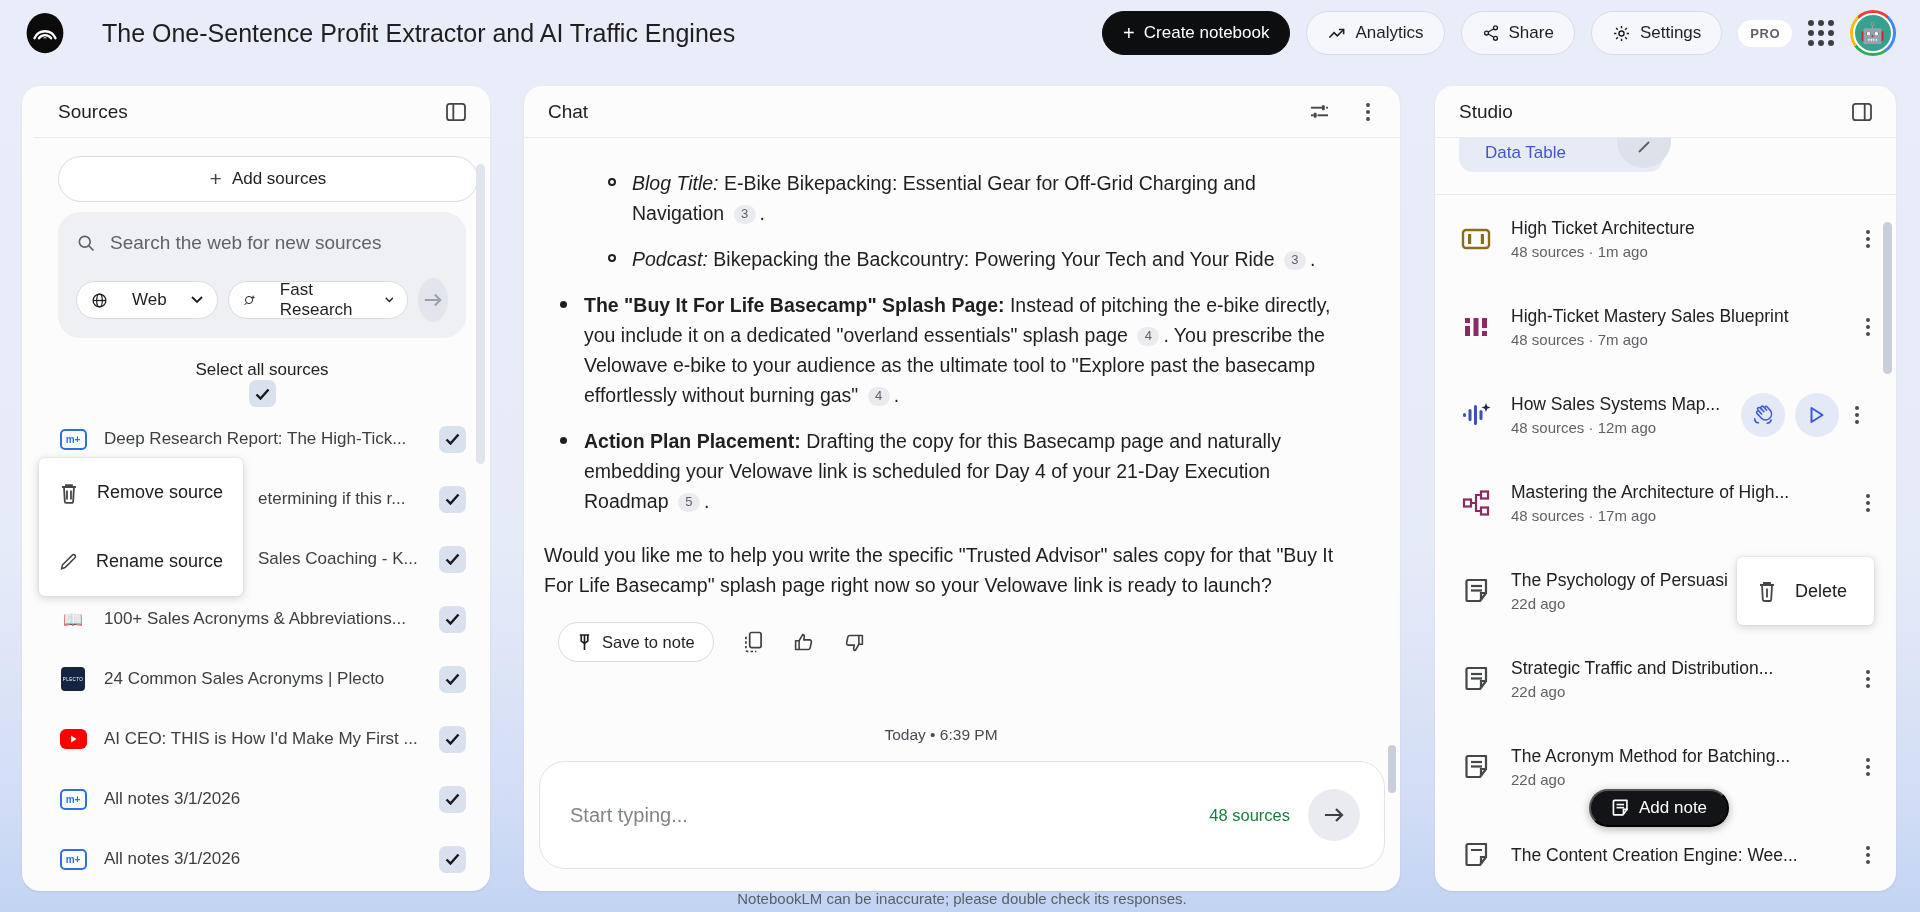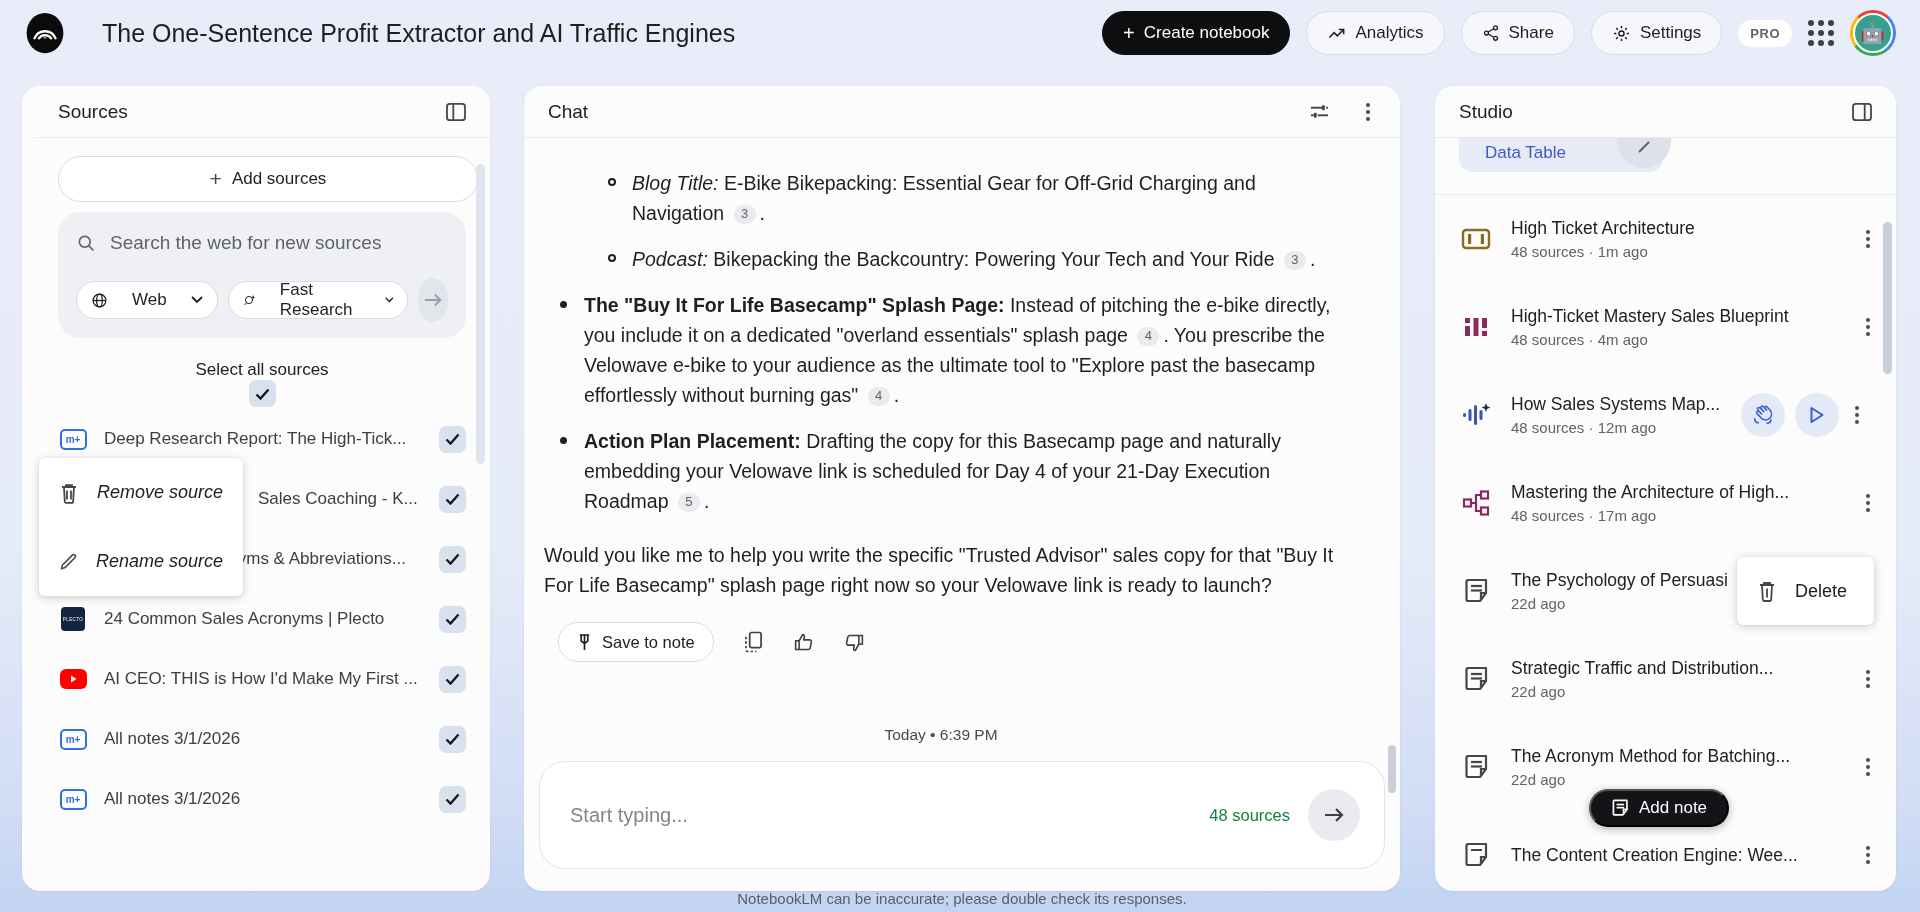--- a/index.html
+++ b/index.html
@@ -52,21 +52,21 @@
   .src-row.obscured .stitle { padding-left:200px; }
   .note-ic { display:inline-flex; align-items:center; justify-content:center; width:27px; height:21px; border:2px solid #2f6fe4; border-radius:5px; color:#2f6fe4; font-size:10px; font-weight:bold; }
   .yt-ic { display:inline-flex; align-items:center; justify-content:center; width:27px; height:20px; background:#ff0000; border-radius:6px; }
   .plecto-ic { display:inline-flex; align-items:center; justify-content:center; width:24px; height:24px; background:#142441; border-radius:4px; color:#fff; font-size:4.5px; letter-spacing:.4px; }
   .book-ic { font-size:16px; color:#0e7490; }
   .src-scroll { position:absolute; right:5px; top:78px; width:9px; height:300px; border-radius:5px; background:#e0e4ec; }
 
   
   .menu { position:absolute; background:#fff; border-radius:6px; box-shadow:0 2px 10px rgba(0,0,0,.18), 0 0 2px rgba(0,0,0,.1); z-index:30; }
   .menu .mi { display:flex; align-items:center; gap:18px; height:66px; padding:0 20px; font-size:18px; color:#202124; cursor:pointer; white-space:nowrap; }
-  #src-menu { left:17px; top:372px; width:204px;font-style:italic; }
+  #src-menu { left:17px; top:372px; width:204px; }
   #src-menu .mi { height:69px; }
   #studio-menu { left:302px; top:471px; width:137px; }
   #studio-menu .mi { height:68px; }
 
   
   #chat { left:524px; width:876px; height:805px; }
   .chat-body { padding:30px 62px 0 20px; font-size:19.5px; line-height:30px; color:#1f1f1f; }
   .li { position:relative; padding-left:40px; margin-bottom:16px; }
   .li .marker { position:absolute; left:16px; top:11px; width:7px; height:7px; border-radius:50%; background:#1f1f1f; }
   .li.sub { margin-left:48px; }
@@ -240,20 +240,28 @@
           <span class="note-ic">m+</span>
         </span>
       <span class="stitle">Deep Research Report: The High-Tick...</span>
       <span class="checkbox">
           <svg width="15" height="12" viewBox="0 0 15 12">
             <path d="M1.5 6.5 L5.5 10.5 L13.5 1.5" fill="none" stroke="#17191c" stroke-width="2.4"></path>
           </svg>
         </span>
     </div>
     <div class="src-row obscured">
+      <span class="stitle">etermining if this r...</span>
+      <span class="checkbox">
+          <svg width="15" height="12" viewBox="0 0 15 12">
+            <path d="M1.5 6.5 L5.5 10.5 L13.5 1.5" fill="none" stroke="#17191c" stroke-width="2.4"></path>
+          </svg>
+        </span>
+    </div>
+    <div class="src-row obscured">
       <span class="stitle">Sales Coaching - K...</span>
       <span class="checkbox">
           <svg width="15" height="12" viewBox="0 0 15 12">
             <path d="M1.5 6.5 L5.5 10.5 L13.5 1.5" fill="none" stroke="#17191c" stroke-width="2.4"></path>
           </svg>
         </span>
     </div>
     <div class="src-row">
       <span class="sticon book-ic">📖</span>
       <span class="stitle">100+ Sales Acronyms &amp; Abbreviations...</span>
@@ -472,21 +480,21 @@
           <svg width="26" height="26" viewBox="0 0 26 26">
             <rect x="2" y="4" width="5" height="5" fill="#8c2961"></rect>
               <rect x="2" y="12" width="5" height="10" fill="#8c2961"></rect>
             <rect x="10.5" y="4" width="5" height="18" fill="#8c2961"></rect>
             <rect x="19" y="4" width="5" height="10" fill="#8c2961"></rect>
               <rect x="19" y="17" width="5" height="5" fill="#8c2961"></rect>
           </svg>
         </span>
         <div class="st-main">
           <div class="st-title">High-Ticket Mastery Sales Blueprint</div>
-          <div class="st-meta">48 sources · 4m ago</div>
+          <div class="st-meta">48 sources · 7m ago</div>
         </div>
         <div class="dots">
             <i></i>
             <i></i>
             <i></i>
           </div>
       </div>
 
       <div class="st-row">
         <span class="st-ic">

